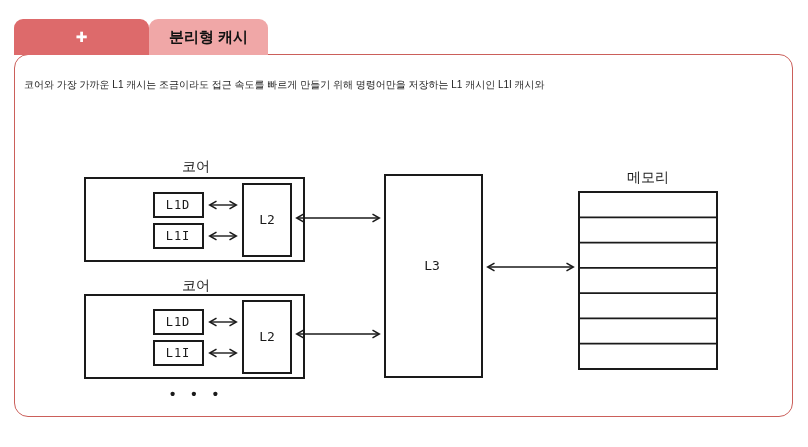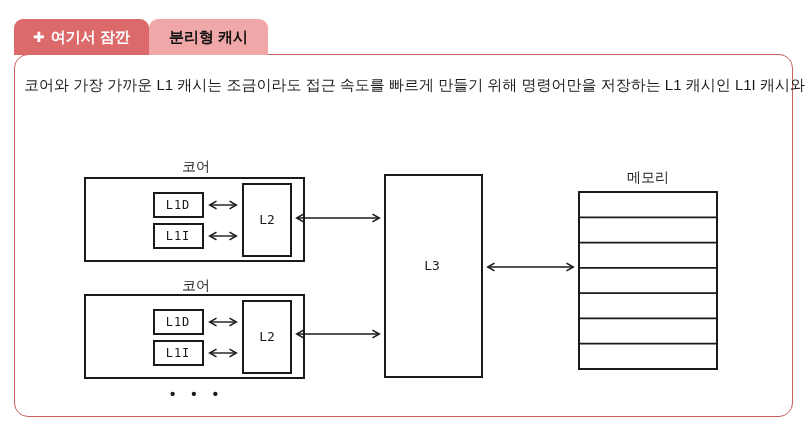--- a/index.html
+++ b/index.html
@@ -48,21 +48,21 @@
     font-size: 15px;
     display: flex; align-items: center; justify-content: center;
     z-index: 2;
   }
 
   
   .body-text {
     position: absolute;
     left: 24px; top: 71px;
     width: 772px;
-    font-size: 15px;
+    font-size: 10px;
     line-height: 28px;
     color: #1c1c1c;
     z-index: 2;
   }
   .body-text .line { display: block; white-space: nowrap; }
   .hl { color: #e03c38; font-weight: bold; }
 
   
   .diagram {
     position: absolute;
@@ -81,21 +81,20 @@
 </style>
 </head>
 <body>
 
 <div class="stage">
 
   <div class="panel"></div>
 
   <div class="tab-badge">
     <span class="plus">✚</span>
-    <span>여기서 잠깐</span>
   </div>
 
   <div class="tab-title">
     <span>분리형 캐시</span>
   </div>
 
   <div class="body-text">
     <span class="line">코어와 가장 가까운 L1 캐시는 조금이라도 접근 속도를 빠르게 만들기 위해 명령어만을 저장하는 L1 캐시인 L1I 캐시와</span>
   </div>
 

